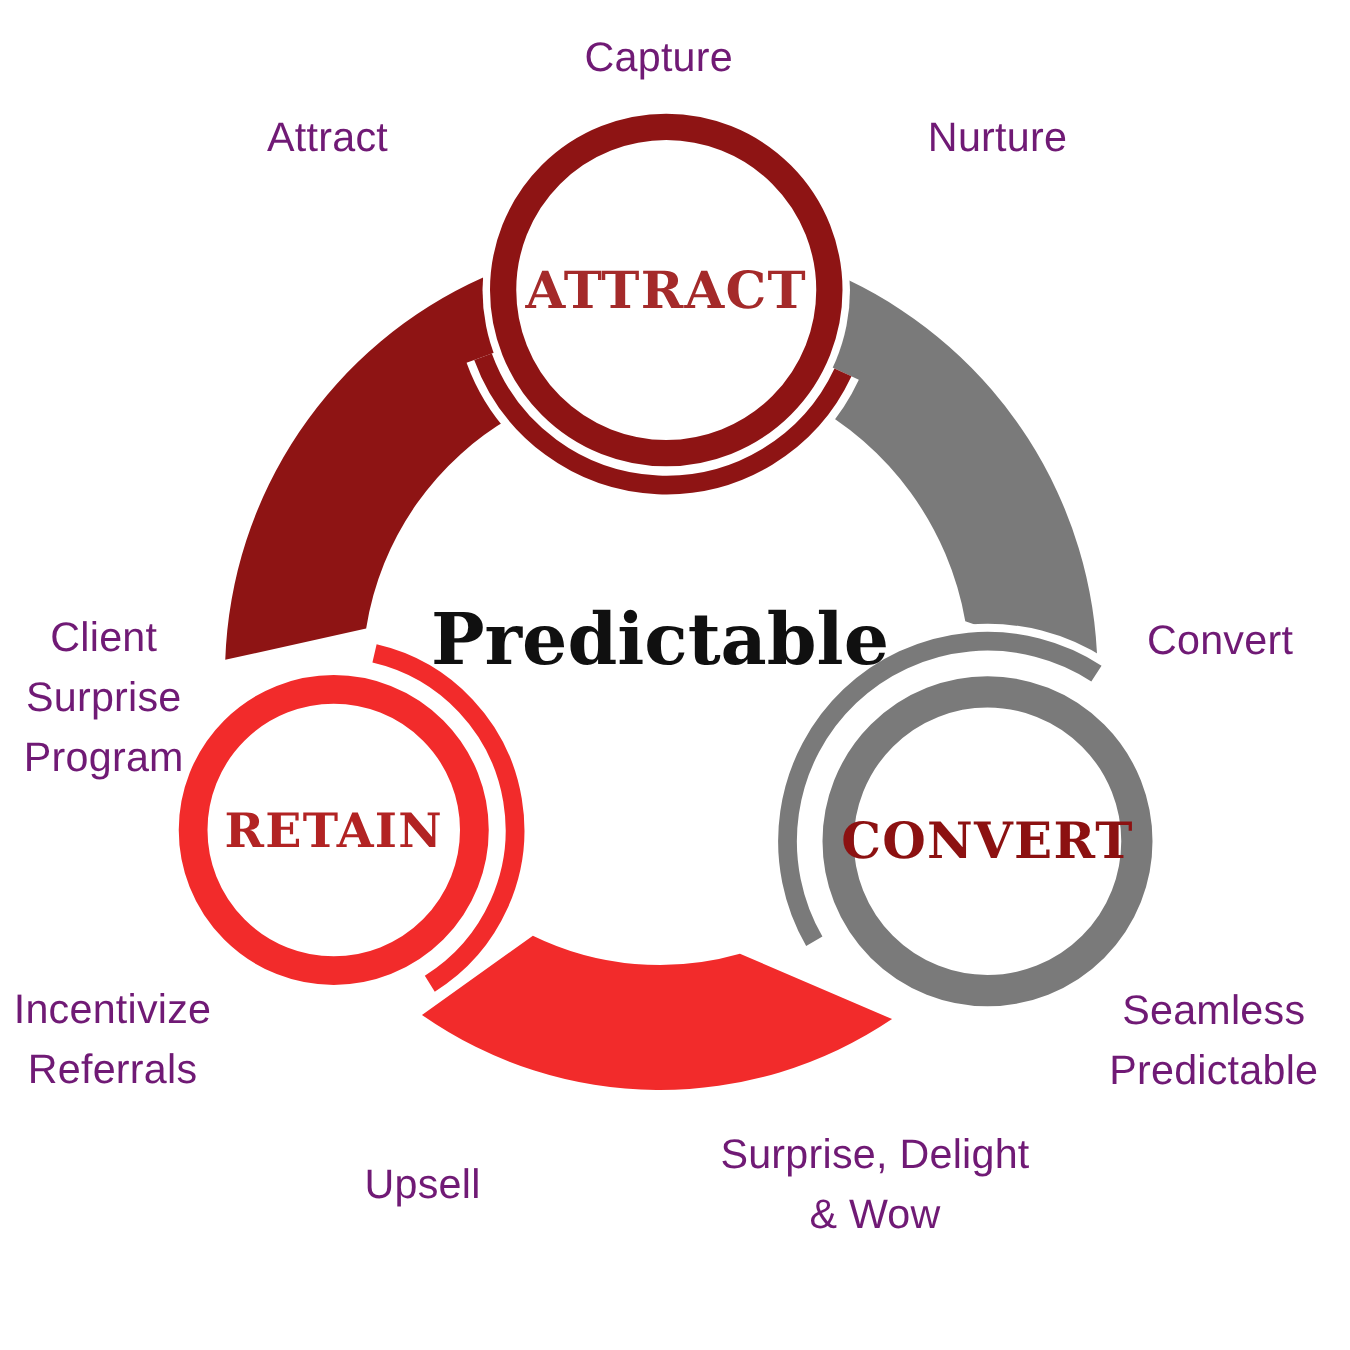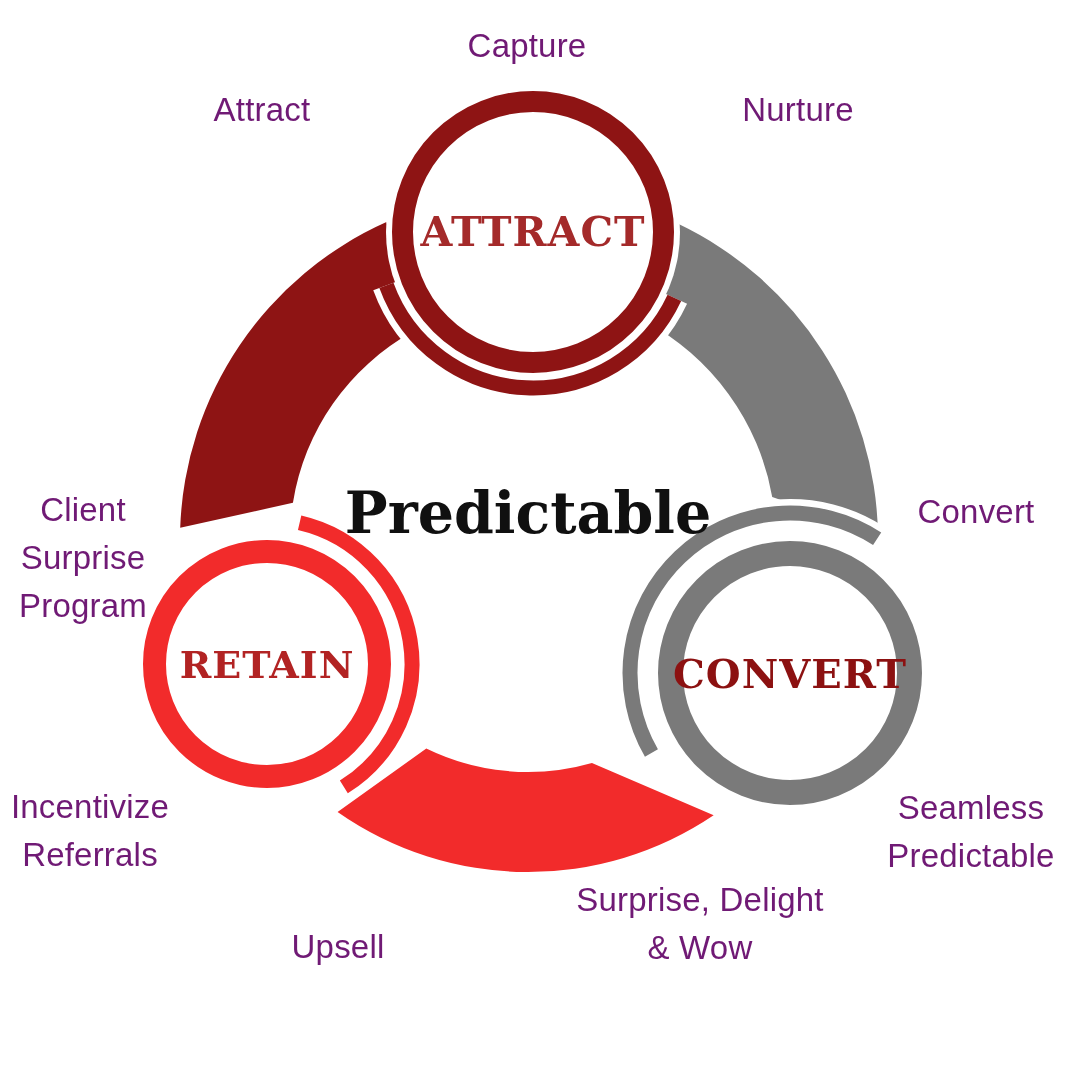--- a/index.html
+++ b/index.html
@@ -85,18 +85,18 @@
       <div class="stage-label" style="left: 527px; top: 46px;">Capture</div>
       <div class="stage-label" style="left: 262px; top: 110px;">Attract</div>
       <div class="stage-label" style="left: 798px; top: 110px;">Nurture</div>
       <div class="stage-label" style="left: 976px; top: 512px;">Convert</div>
       <div class="stage-label" style="left: 83px; top: 558px;">Client
 Surprise
 Program</div>
       <div class="stage-label" style="left: 90px; top: 831px;">Incentivize
 Referrals</div>
       <div class="stage-label" style="left: 338px; top: 947px;">Upsell</div>
-      <div class="stage-label" style="left: 700px; top: 924px;">Surprise, Delight
+      <div class="stage-label" style="left: 700px; top: 947px;">Surprise, Delight
 &amp; Wow</div>
       <div class="stage-label" style="left: 971px; top: 832px;">Seamless
 Predictable</div>
     </div>
 </div>
 
 </body></html>

